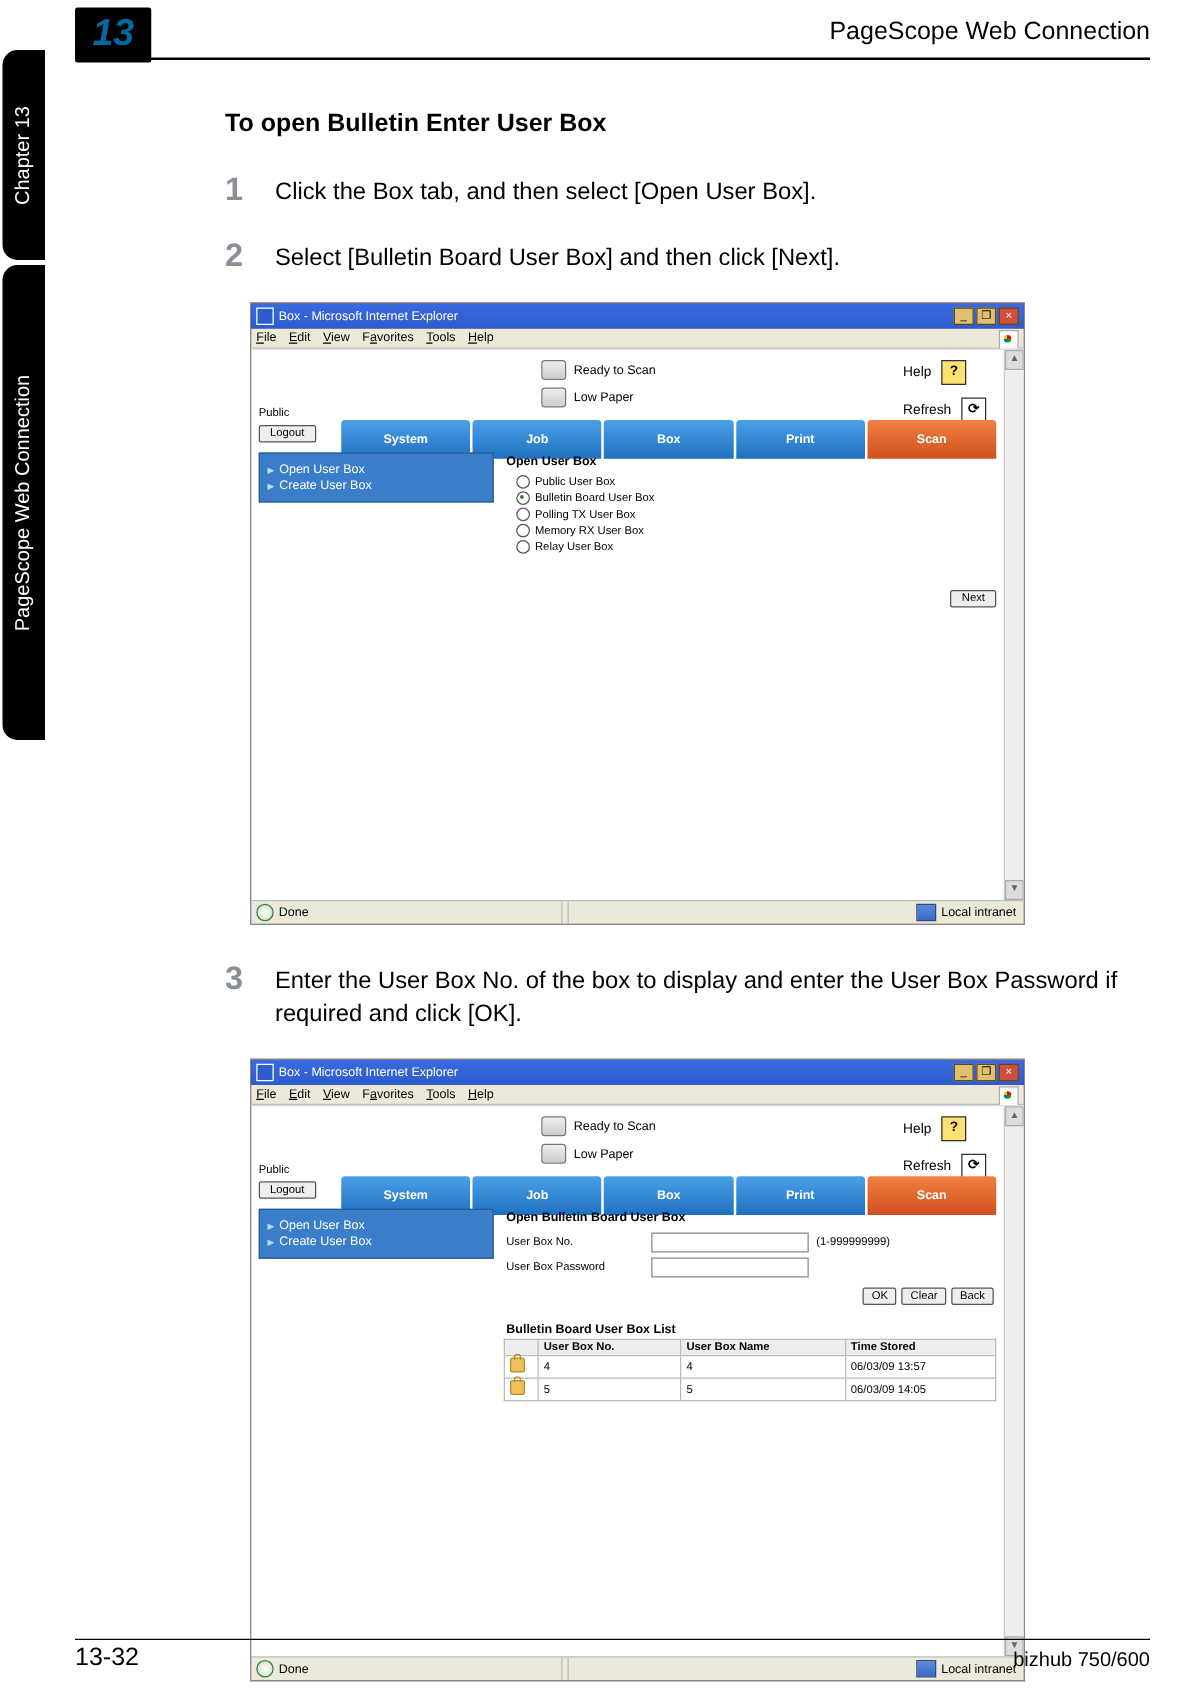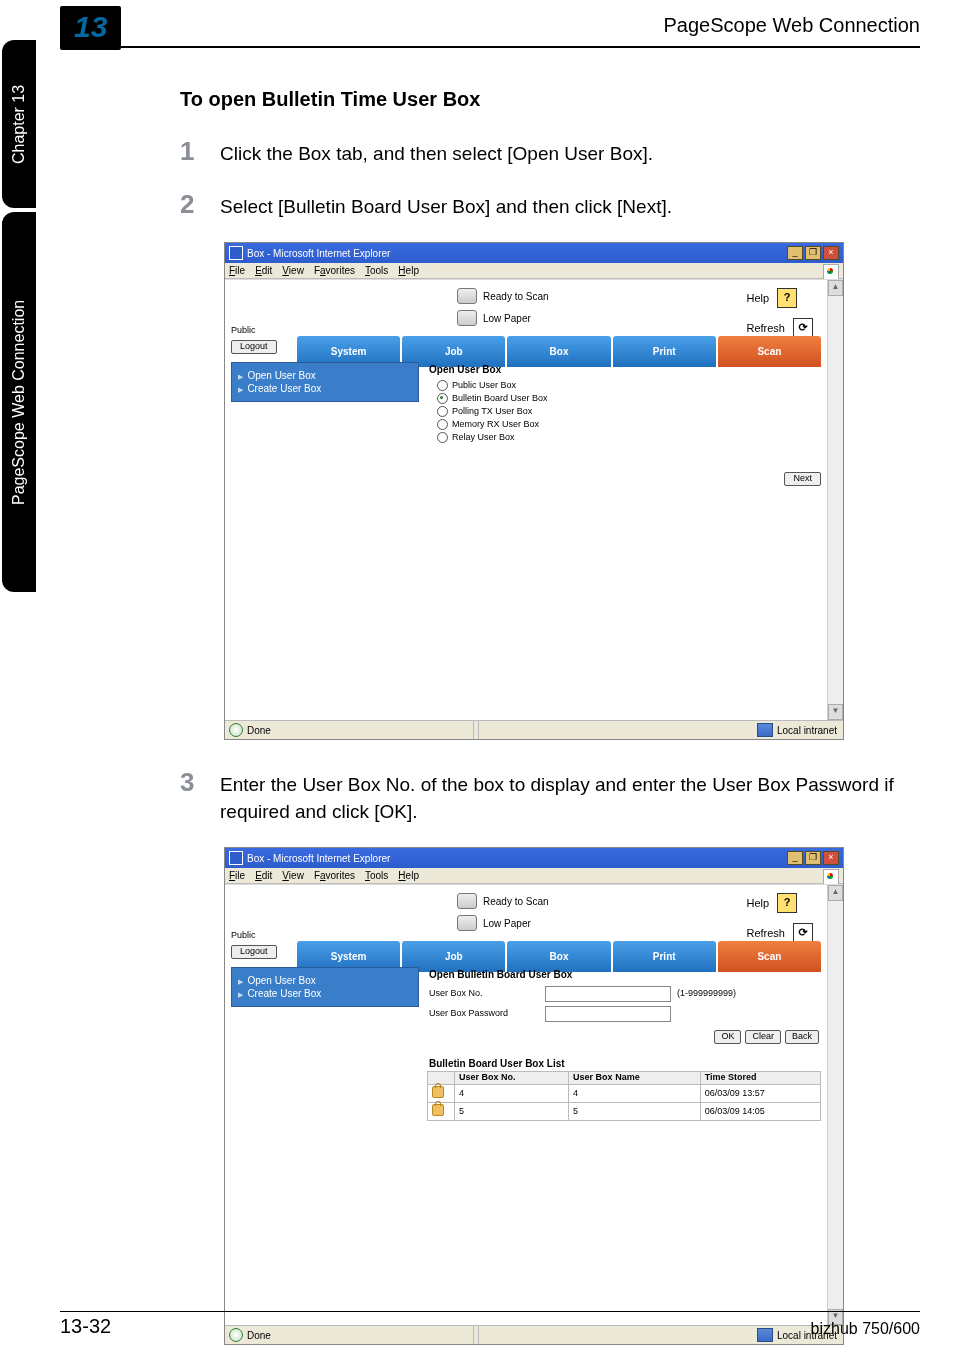--- a/index.html
+++ b/index.html
@@ -92,21 +92,21 @@
     flex: 0 0 40px;
     line-height: 1.1;
   }
   .step-text {
     font-size: 19px;
     line-height: 1.4;
     padding-top: 4px;
   }
   
   .mock {
-    margin: 6px 0 28px 44px;
+    margin: 6px 0 28px 20px;
     width: 618px;
     border: 1px solid #888;
     font-size: 10px;
     line-height: 1.1;
     background: #701a75;
     user-select: none;
   }
   .mock .titlebar {
     display: flex;
     align-items: center;
@@ -334,21 +334,21 @@
   <div class="side-tabs">
     <div class="side-tab side-tab-small">Chapter 13</div>
     <div class="side-tab side-tab-big">PageScope Web Connection</div>
   </div>
 
   <div class="chapter-badge">13</div>
   <div class="header-title">PageScope Web Connection</div>
   <div class="header-rule"></div>
 
   <div class="content">
-    <div class="section-heading">To open Bulletin Time User Box</div>
+    <div class="section-heading">To open Bulletin Enter User Box</div>
 
     <div class="step">
       <div class="step-num">1</div>
       <div class="step-text">Click the Box tab, and then select [Open User Box].</div>
     </div>
 
     <div class="step">
       <div class="step-num">2</div>
       <div class="step-text">Select [Bulletin Board User Box] and then click [Next].</div>
     </div>

